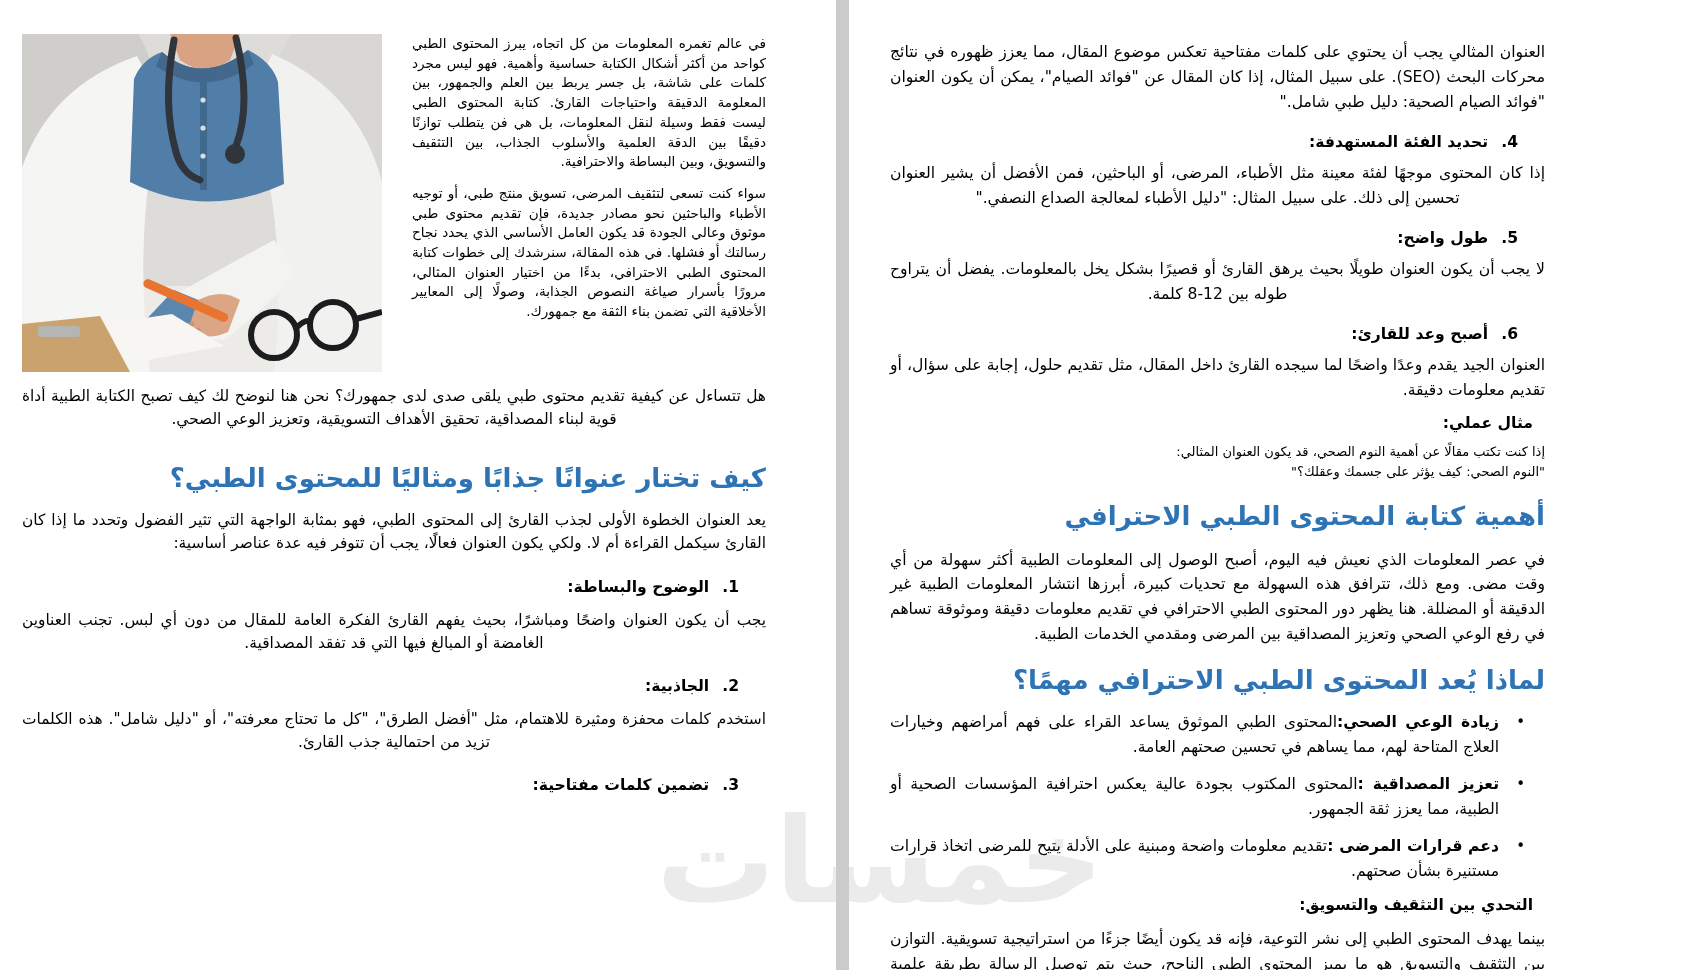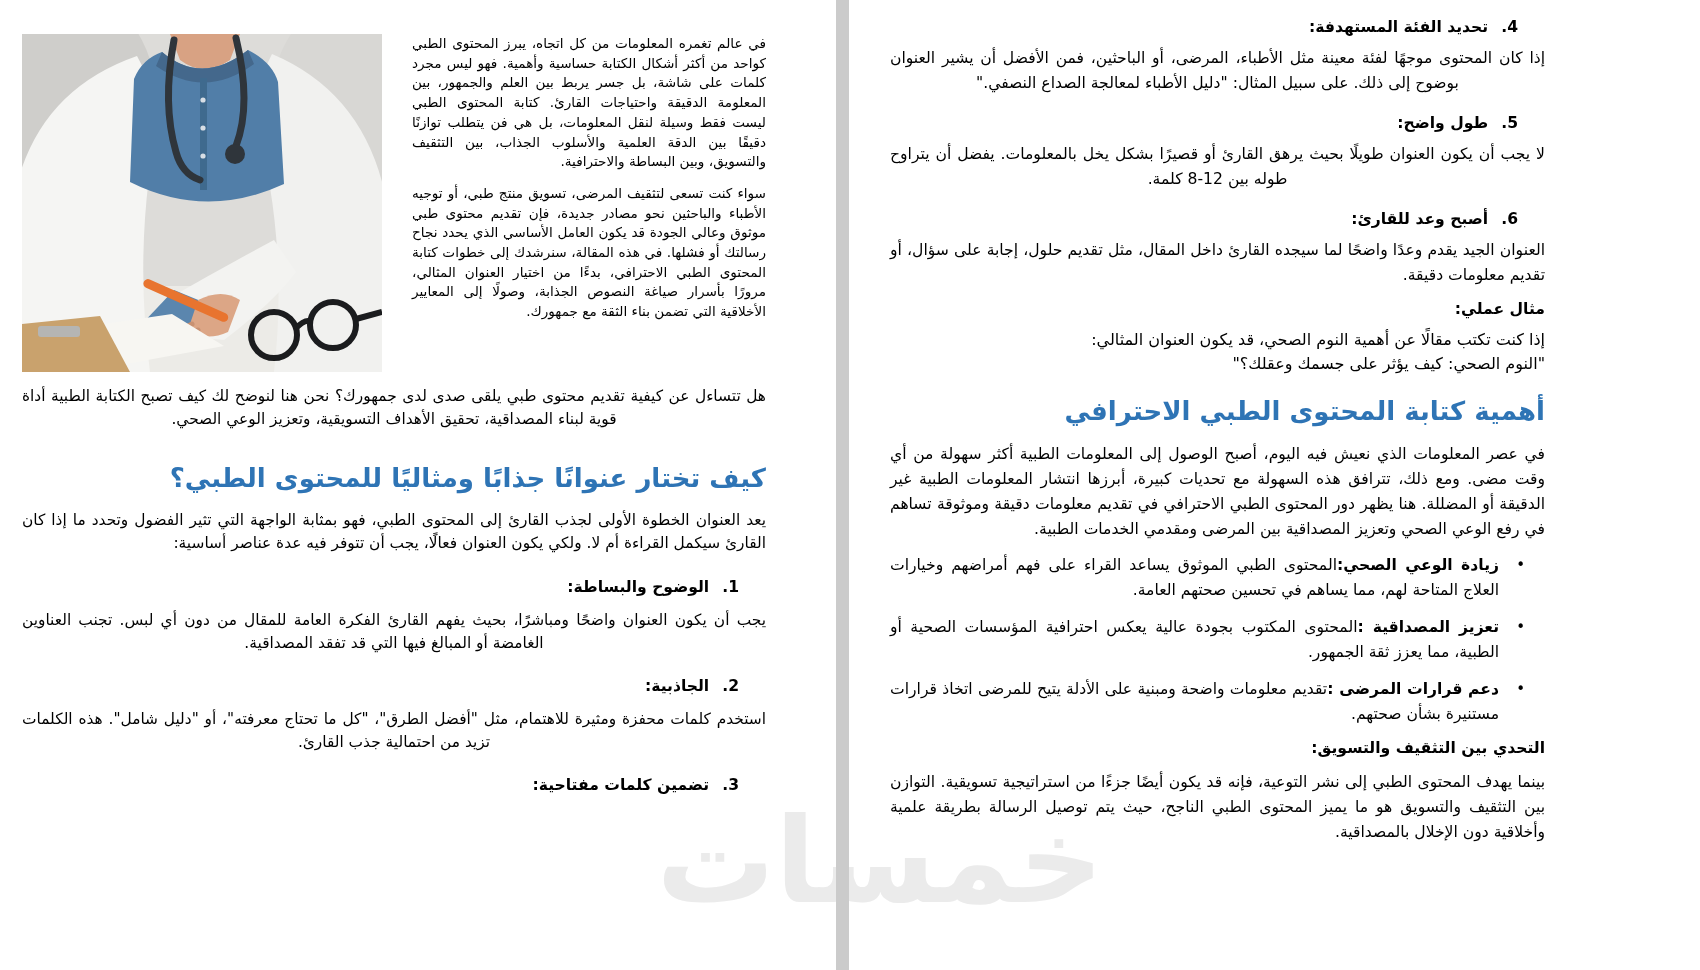--- a/index.html
+++ b/index.html
@@ -39,22 +39,22 @@
   .page-right .h-blue{margin-top:16px;}
   .page-right .h-imp{margin-top:18px;}
 
   .li-head{margin:22px 0 0;padding-right:27px;font-size:15.6px;font-weight:bold;text-align:right;}
   .li-num{display:inline-block;margin-left:13px;}
   .li-body{margin:13px 0 0;}
   .page-right .li-head{margin-top:18px;}
   .page-right .li-body{margin-top:10px;}
   .page-right .p{font-size:15.6px;line-height:1.6;}
 
-  .bold-label{margin:12px 0 0;font-size:15.6px;font-weight:bold;text-align:right;}
-  .example{margin:10px 0 0;font-size:16px;line-height:1.5;text-align:right;}
+  .bold-label{margin:12px 12px 0;font-size:15.6px;font-weight:bold;text-align:right;}
+  .example{margin:10px 0 0;font-size:13px;line-height:1.5;text-align:right;}
 
   .bullets{margin:0;}
   .bullet{display:flex;margin-top:12px;padding-right:20px;}
   .marker{flex:none;width:26px;font-size:15px;line-height:1.6;text-align:right;}
   .bullet .content{flex:1;font-size:15.6px;line-height:1.6;text-align:justify;}
   .b{font-weight:bold;}
 </style>
 </head>
 <body>
 
@@ -127,39 +127,41 @@
     <p class="p li-body center-last">استخدم كلمات محفزة ومثيرة للاهتمام، مثل "أفضل الطرق"، "كل ما تحتاج معرفته"، أو "دليل شامل". هذه الكلمات تزيد من احتمالية جذب القارئ.</p>
 
     <p class="li-head"><span class="li-num">3.</span><span>تضمين كلمات مفتاحية:</span></p>
 
   </div>
 
   <div class="divider"></div>
 
   <div class="page page-right">
 
+    <p class="p rt-first">العنوان المثالي يجب أن يحتوي على كلمات مفتاحية تعكس موضوع المقال، مما يعزز ظهوره في نتائج محركات البحث (SEO). على سبيل المثال، إذا كان المقال عن "فوائد الصيام"، يمكن أن يكون العنوان "فوائد الصيام الصحية: دليل طبي شامل."</p>
 
     <p class="li-head"><span class="li-num">4.</span><span>تحديد الفئة المستهدفة:</span></p>
-    <p class="p li-body center-last">إذا كان المحتوى موجهًا لفئة معينة مثل الأطباء، المرضى، أو الباحثين، فمن الأفضل أن يشير العنوان بوضوح إلى ذلك. على سبيل المثال: "دليل الأطباء لمعالجة الصداع النصفي."</p>
+    <p class="p li-body center-last">إذا كان المحتوى موجهًا لفئة معينة مثل الأطباء، المرضى، أو الباحثين، فمن الأفضل أن يشير العنوان تحسين إلى ذلك. على سبيل المثال: "دليل الأطباء لمعالجة الصداع النصفي."</p>
 
     <p class="li-head"><span class="li-num">5.</span><span>طول واضح:</span></p>
     <p class="p li-body center-last">لا يجب أن يكون العنوان طويلًا بحيث يرهق القارئ أو قصيرًا بشكل يخل بالمعلومات. يفضل أن يتراوح طوله بين 12-8 كلمة.</p>
 
     <p class="li-head"><span class="li-num">6.</span><span>أصبح وعد للقارئ:</span></p>
     <p class="p li-body">العنوان الجيد يقدم وعدًا واضحًا لما سيجده القارئ داخل المقال، مثل تقديم حلول، إجابة على سؤال، أو تقديم معلومات دقيقة.</p>
 
     <p class="bold-label">مثال عملي:</p>
     <div class="example">
       <div>إذا كنت تكتب مقالًا عن أهمية النوم الصحي، قد يكون العنوان المثالي:</div>
       <div>"النوم الصحي: كيف يؤثر على جسمك وعقلك؟"</div>
     </div>
 
     <h2 class="h-blue h-imp">أهمية كتابة المحتوى الطبي الاحترافي</h2>
     <p class="p">في عصر المعلومات الذي نعيش فيه اليوم، أصبح الوصول إلى المعلومات الطبية أكثر سهولة من أي وقت مضى. ومع ذلك، تترافق هذه السهولة مع تحديات كبيرة، أبرزها انتشار المعلومات الطبية غير الدقيقة أو المضللة. هنا يظهر دور المحتوى الطبي الاحترافي في تقديم معلومات دقيقة وموثوقة تساهم في رفع الوعي الصحي وتعزيز المصداقية بين المرضى ومقدمي الخدمات الطبية.</p>
 
+    <h2 class="h-blue">لماذا يُعد المحتوى الطبي الاحترافي مهمًا؟</h2>
 
     <div class="bullets">
       <div class="bullet">
         <span class="marker">•</span>
         <div class="content"><span class="b">زيادة الوعي الصحي:</span><span>المحتوى الطبي الموثوق يساعد القراء على فهم أمراضهم وخيارات العلاج المتاحة لهم، مما يساهم في تحسين صحتهم العامة.</span></div>
       </div>
       <div class="bullet">
         <span class="marker">•</span>
         <div class="content"><span class="b">تعزيز المصداقية :</span><span>المحتوى المكتوب بجودة عالية يعكس احترافية المؤسسات الصحية أو الطبية، مما يعزز ثقة الجمهور.</span></div>
       </div>

